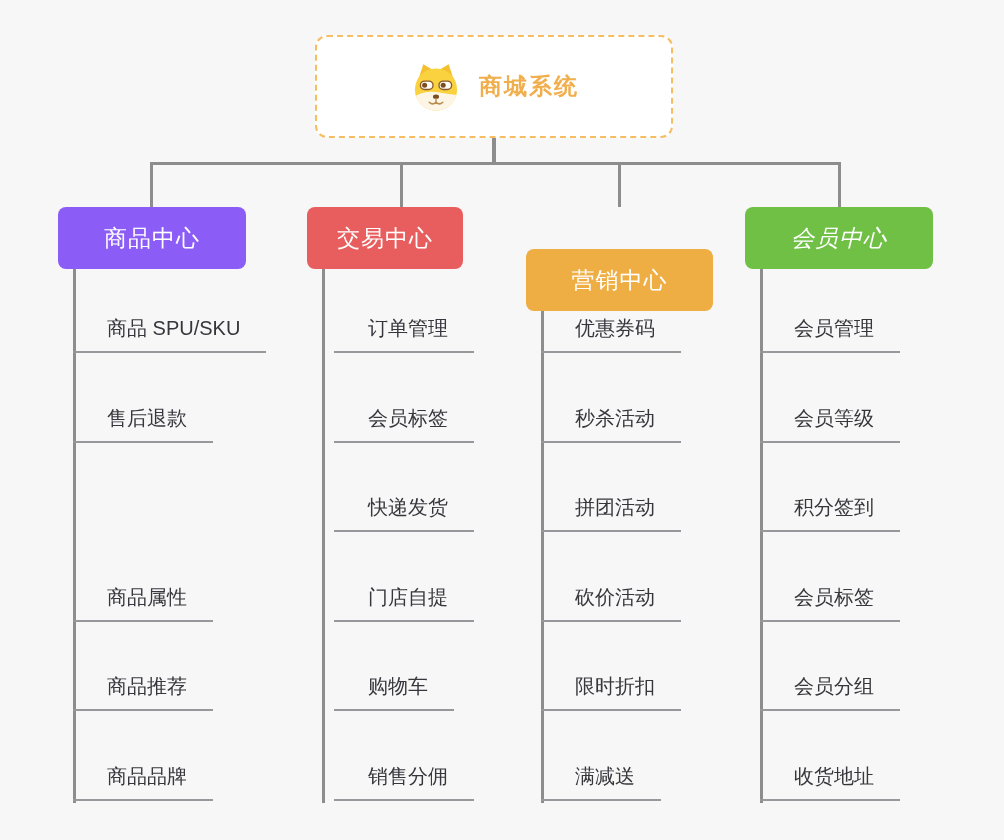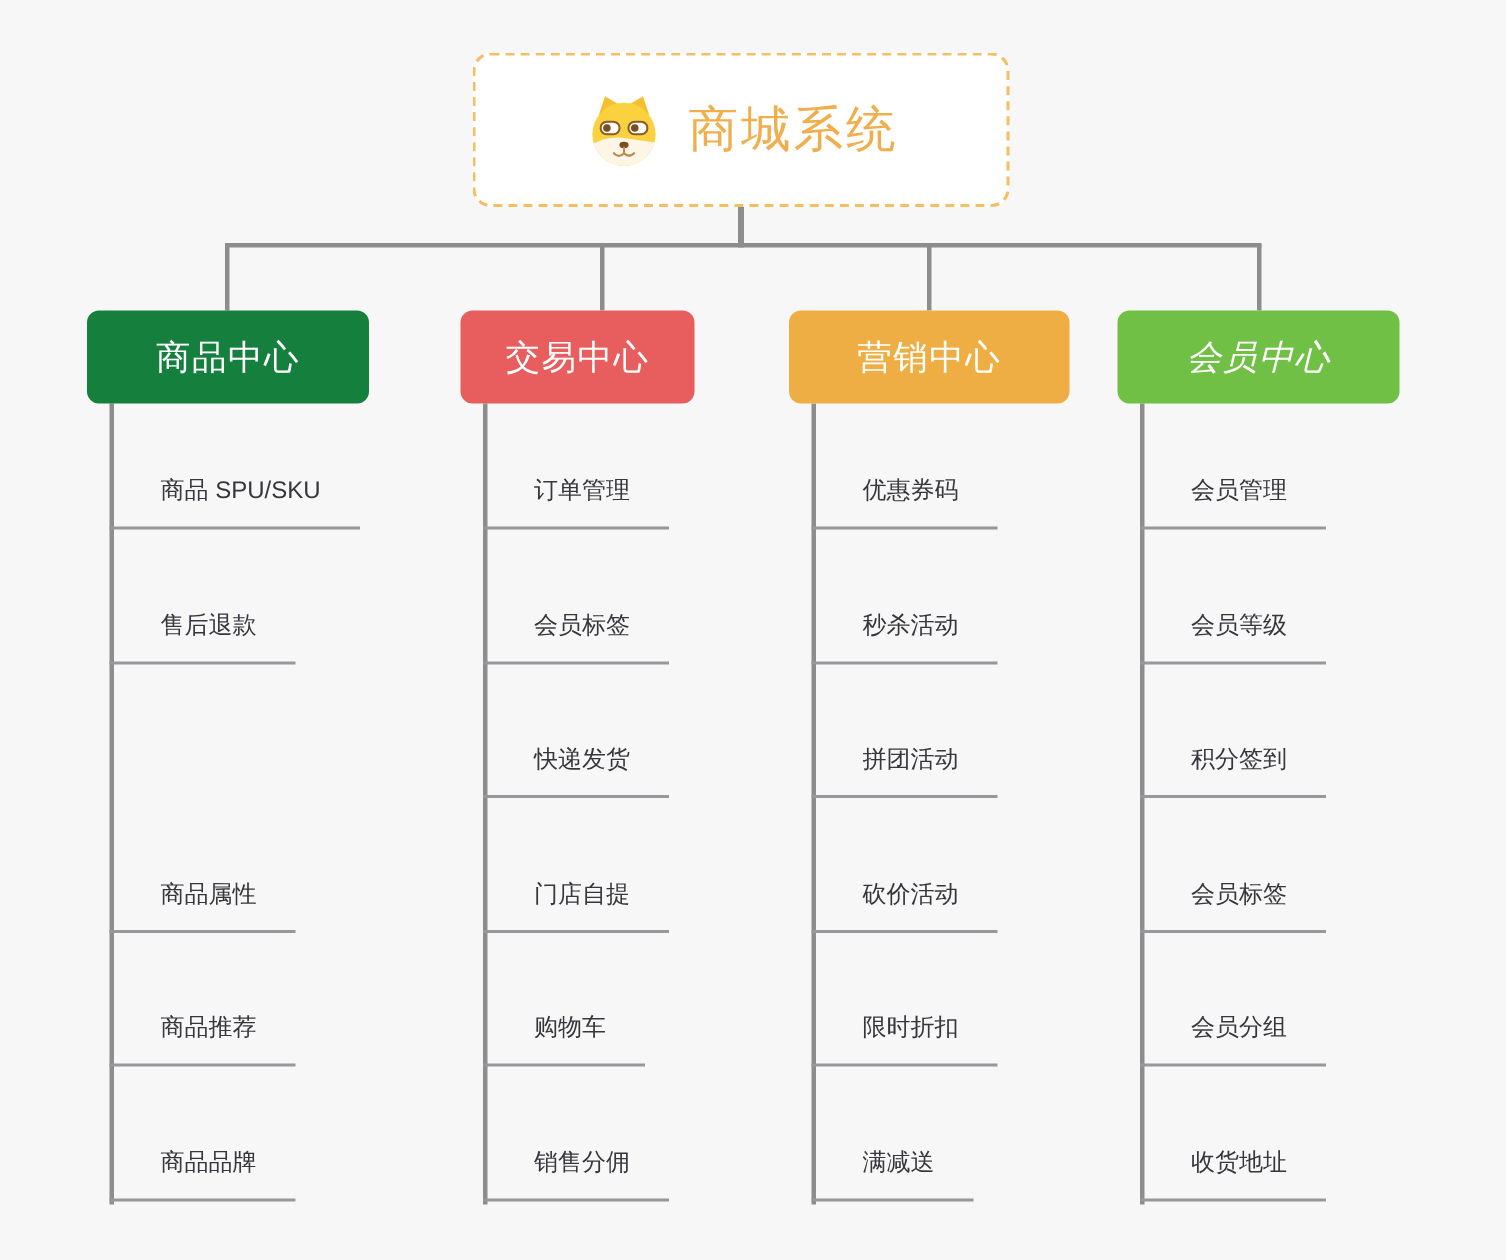--- a/index.html
+++ b/index.html
@@ -12,21 +12,21 @@
   .stage{position:absolute;inset:0;}
 
   
   .root-node{
     position:absolute;left:315px;top:35px;width:358px;height:103px;
     background:#ffffff;border:2px dashed var(--root-border,#F6BE63);
     border-radius:12px;box-sizing:border-box;
     display:flex;align-items:center;justify-content:center;gap:16px;
     cursor:pointer;
   }
-  .root-title{font-size:33px;letter-spacing:2px;font-weight:400;}
+  .root-title{font-size:23px;letter-spacing:2px;font-weight:700;}
 
   
   .conn{position:absolute;background:var(--line,#8D8D8D);}
   .root-stem{left:492px;top:136px;width:4px;height:29px;}
   .hline{left:150px;top:162px;width:691px;height:3px;}
   .drop{top:163px;width:3px;height:44px;}
   .drop.d1{left:150px}.drop.d2{left:400px}.drop.d3{left:618px}.drop.d4{left:838px}
   .stem{top:269px;width:3px;height:534px;}
   .stem.c1{left:73px}.stem.c2{left:322px}.stem.c3{left:541px}.stem.c4{left:760px}
 
@@ -38,26 +38,26 @@
     letter-spacing:1px;cursor:pointer;
   }
   .branch-box.b1{left:58px}
   .branch-box.b2{left:307px;width:156px}
   .branch-box.b3{left:526px;width:187px}
   .branch-box.b4{left:745px}
 
   
   .leaf{
     position:absolute;
-    font-size:16px;color:#36363C;line-height:28px;
+    font-size:20px;color:#36363C;line-height:28px;
     padding:0 26px 9px 34px;
     border-bottom:2px solid var(--line2,#97979C);
     white-space:nowrap;cursor:pointer;
   }
-  .leaf.c1{left:73px}.leaf.c2{left:322px}.leaf.c3{left:541px}.leaf.c4{left:760px}
+  .leaf.c1{left:73px}.leaf.c2{left:334px}.leaf.c3{left:541px}.leaf.c4{left:760px}
   .leaf.r1{top:314px}.leaf.r2{top:404px}.leaf.r3{top:493px}
   .leaf.r4{top:583px}.leaf.r5{top:672px}.leaf.r6{top:762px}
 
   .dog-icon{width:54px;height:52px;display:block;}
 </style>
 </head>
 <body>
 
 <div class="stage">
 
@@ -90,23 +90,23 @@
       <circle cx="18.5" cy="28" r="3" fill="#7A4E21"></circle>
       <circle cx="40.5" cy="28" r="3" fill="#7A4E21"></circle>
 
       <ellipse cx="32" cy="41.5" rx="3.6" ry="2.6" fill="#7A4E21"></ellipse>
       <path d="M32 43.5 L32 48" stroke="#B98C50" stroke-width="1.6" fill="none" stroke-linecap="round"></path>
       <path d="M24 48 Q28 52 32 48 Q36 52 40 48" stroke="#B98C50" stroke-width="1.8" fill="none" stroke-linecap="round"></path>
     </svg>
     <span class="root-title" style="color: rgb(240, 174, 77);">商城系统</span>
   </div>
 
-  <div class="branch-box b1" style="background-color: #15803d;">商品中心</div>
+  <div class="branch-box b1" style="background-color: #8b5cf6;">商品中心</div>
   <div class="branch-box b2" style="background-color: rgb(232, 94, 94);">交易中心</div>
-  <div class="branch-box b3" style="background-color: rgb(239, 174, 68);">营销中心</div>
+  <div class="branch-box b3" style="background-color: rgb(239, 174, 68); margin-top: 42px;">营销中心</div>
   <div class="branch-box b4" style="background-color: rgb(111, 192, 69); font-style: italic;">会员中心</div>
 
   <div class="leaf c1 r1">商品 SPU/SKU</div>
   <div class="leaf c1 r2">售后退款</div>
   <div class="leaf c1 r4">商品属性</div>
   <div class="leaf c1 r5">商品推荐</div>
   <div class="leaf c1 r6">商品品牌</div>
 
   <div class="leaf c2 r1">订单管理</div>
   <div class="leaf c2 r2">会员标签</div>

